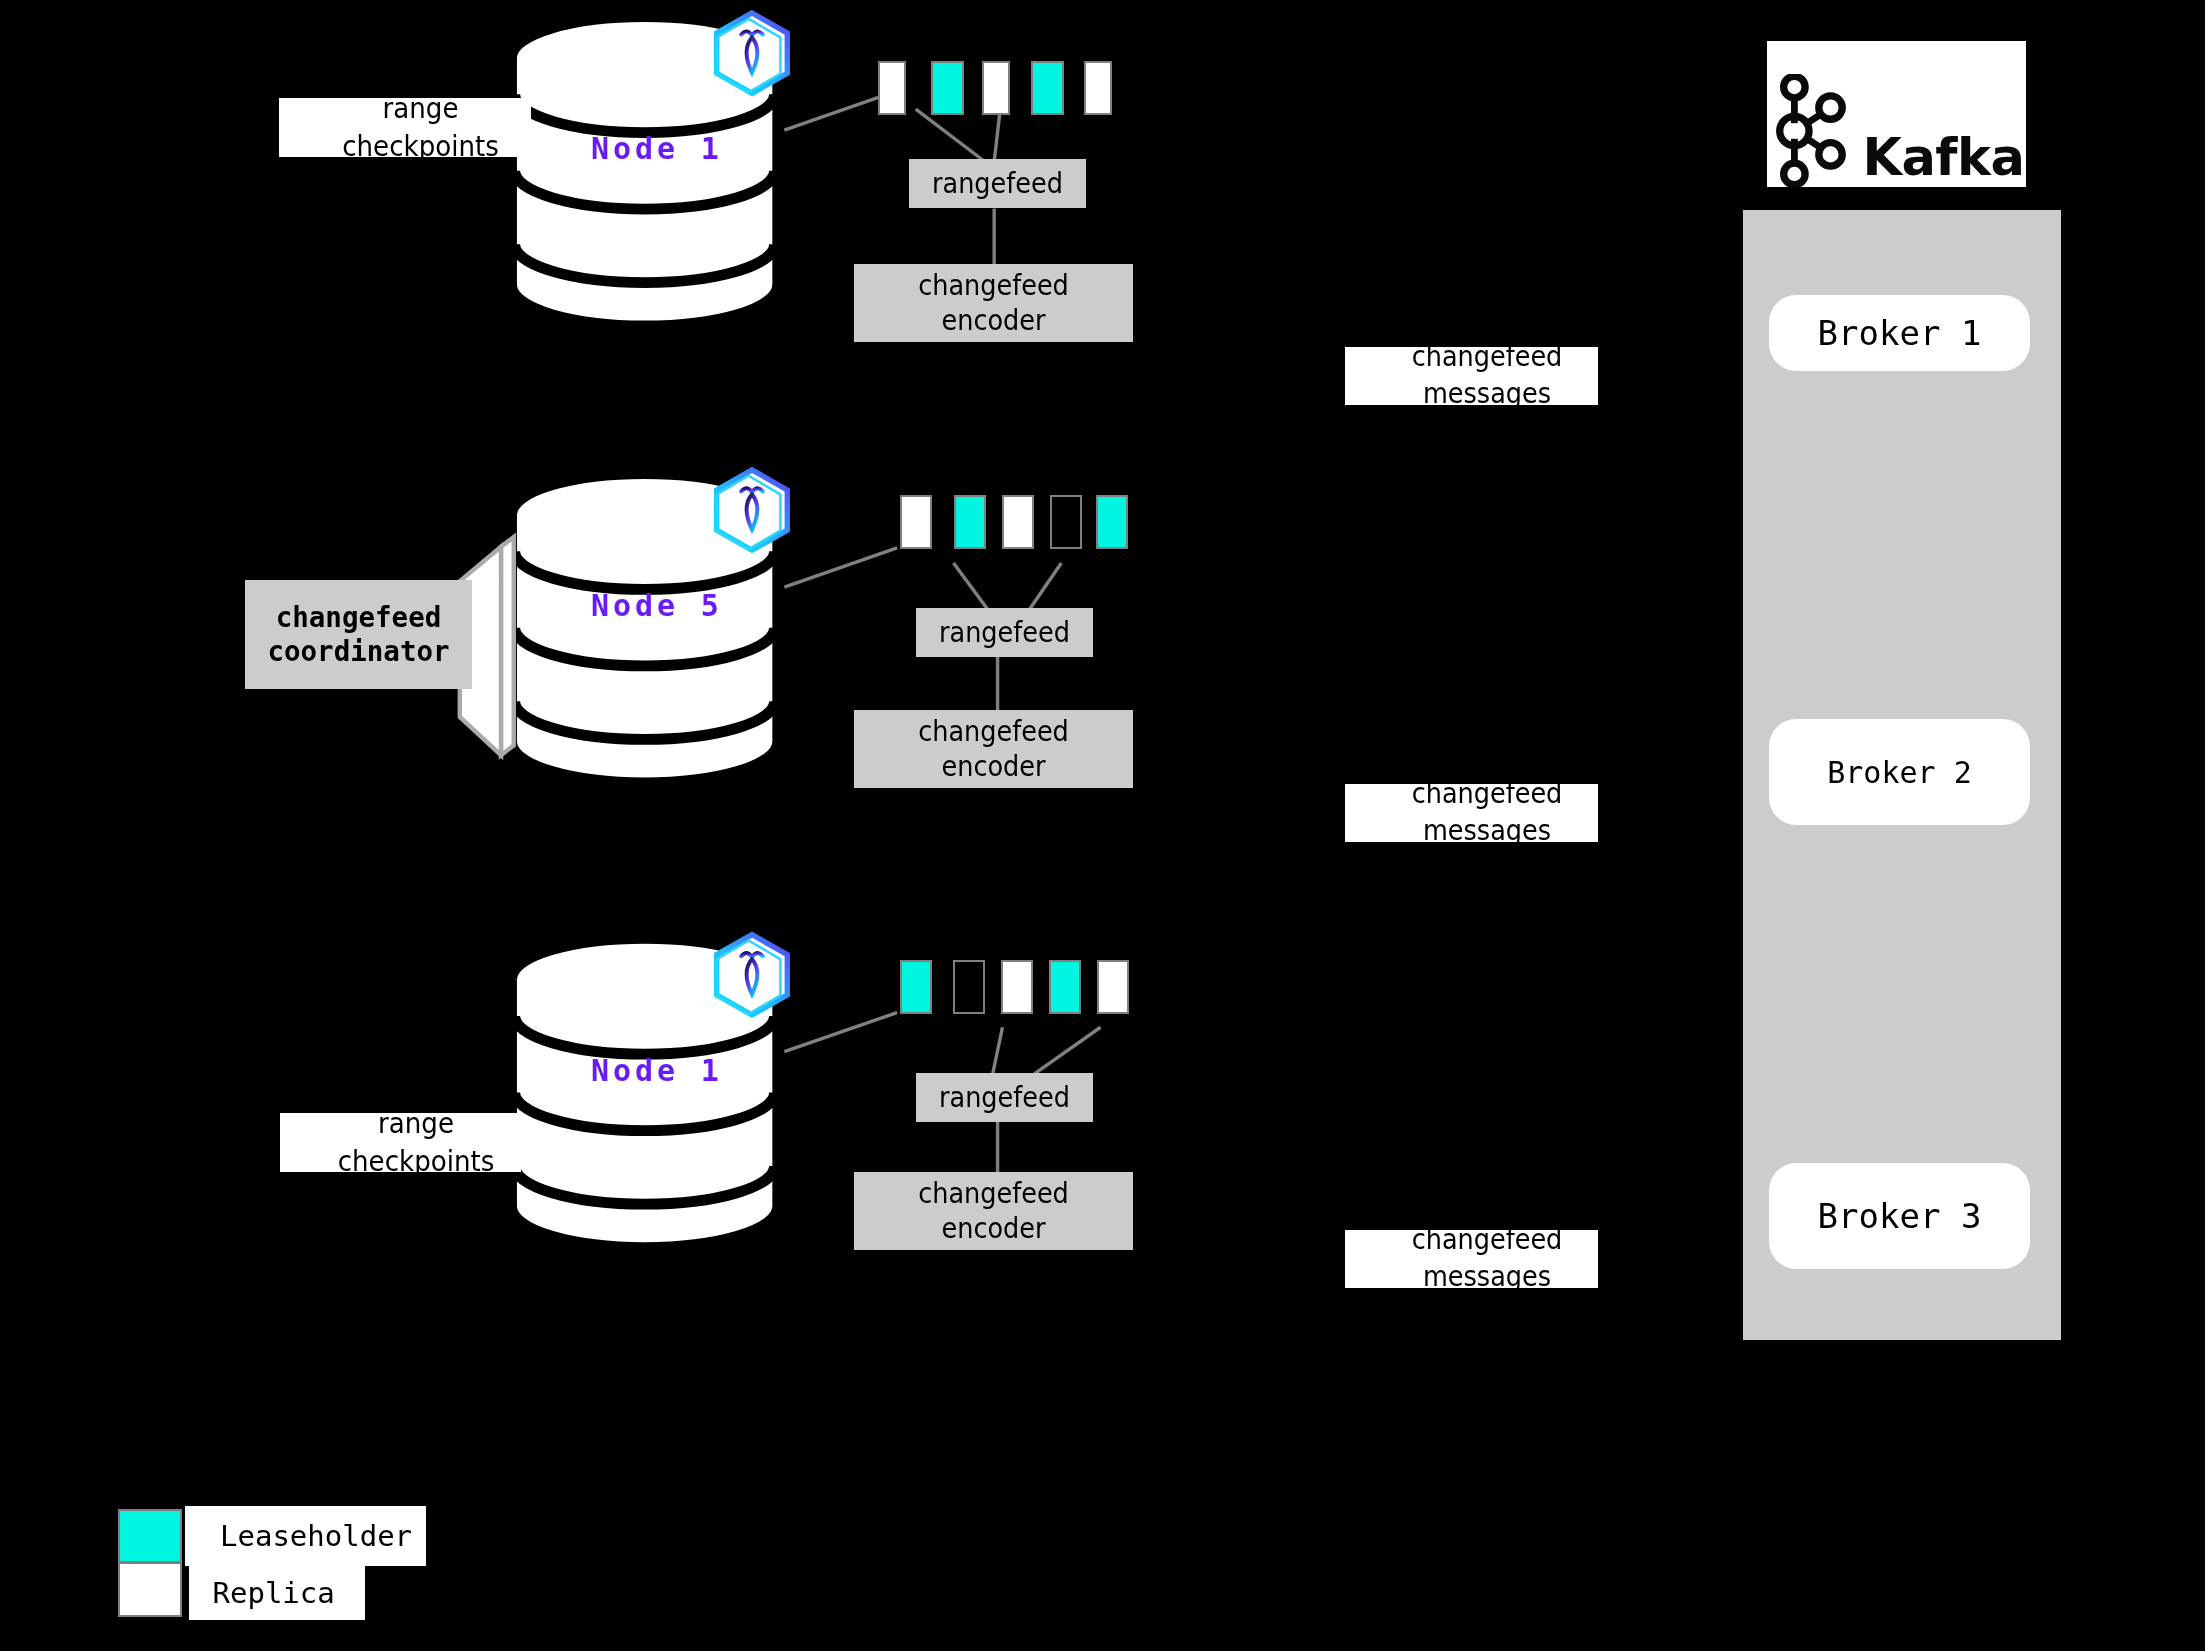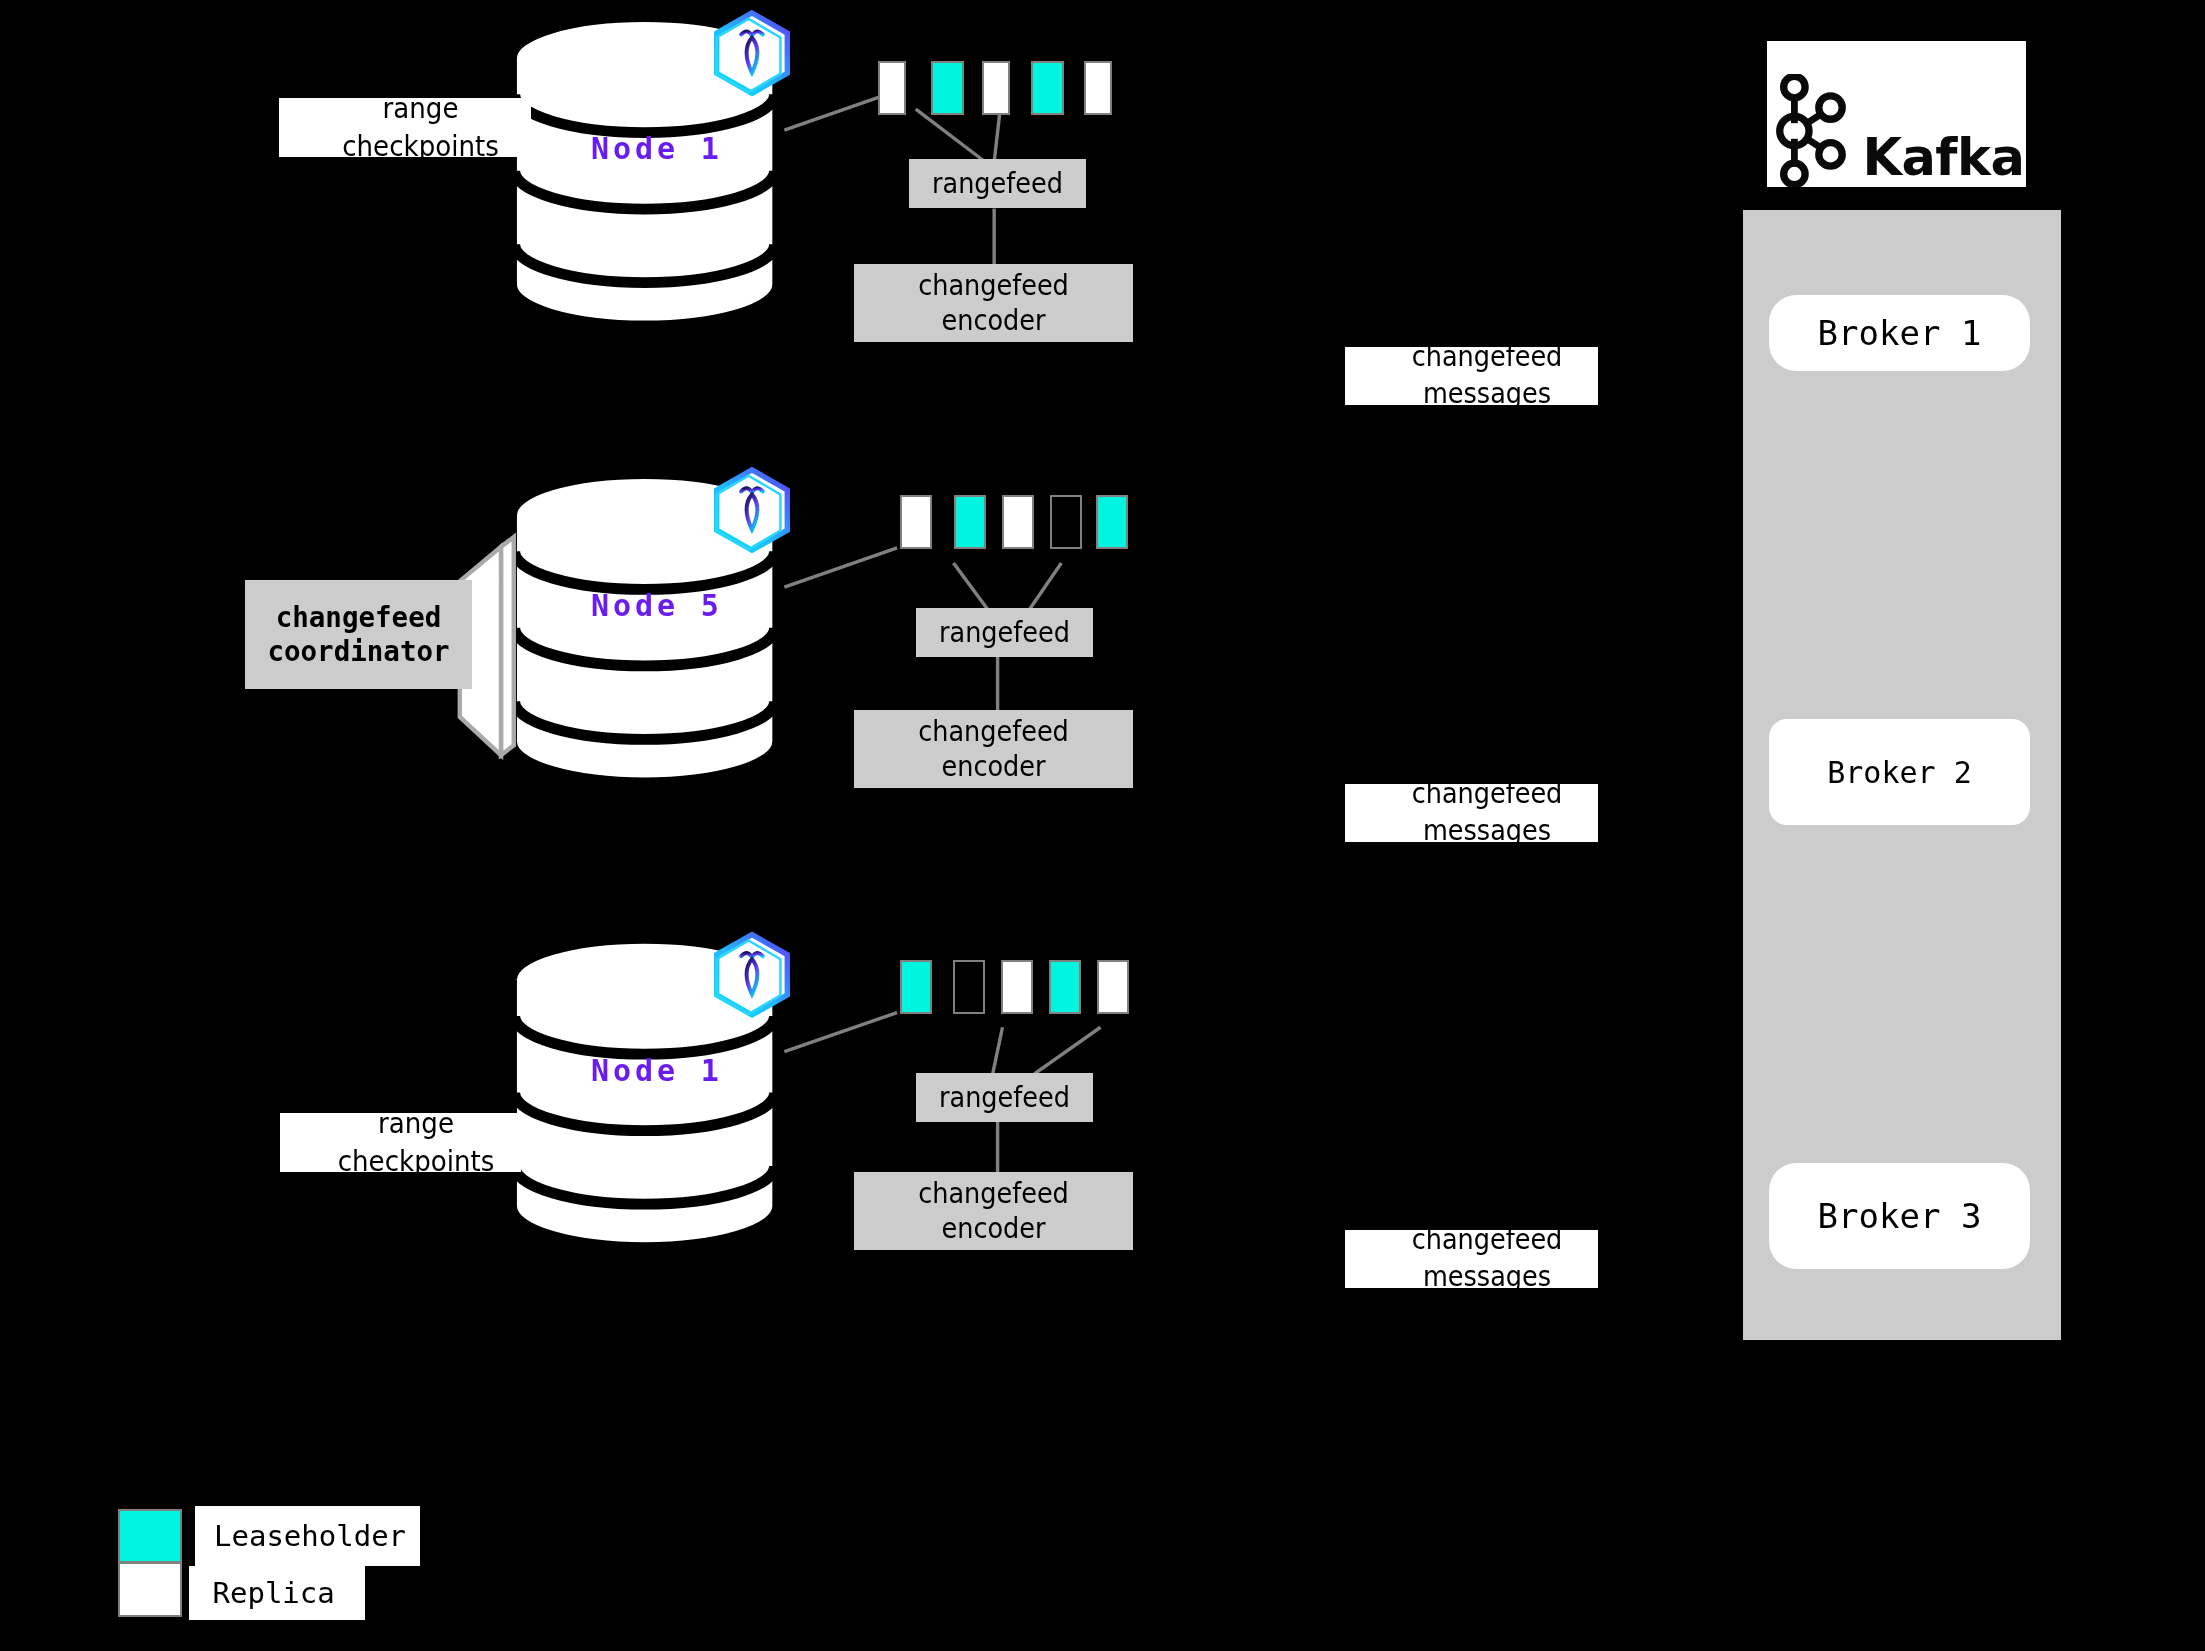--- a/index.html
+++ b/index.html
@@ -264,26 +264,26 @@
         <circle cx="126" cy="68" r="24"></circle>
         <circle cx="126" cy="164" r="24"></circle>
       </g>
     </svg>
     <span class="klogo-text" style="font-size:51px;margin-left:10.8px;">Kafka</span>
   </div>
 
   <div class="kpanel" style="left:1743px;top:210px;width:318px;height:1130px;"></div>
 
   <div class="kbroker" style="left:1769px;top:295px;width:261px;height:76px;font-size:34px;">Broker 1</div>
-  <div class="kbroker" style="left:1769px;top:719px;width:261px;height:106px;font-size:30px;border-radius:18px;">Broker 2</div>
+  <div class="kbroker" style="left:1769px;top:719px;width:261px;height:106px;font-size:30px;">Broker 2</div>
   <div class="kbroker" style="left:1769px;top:1163px;width:261px;height:106px;font-size:34px;">Broker 3</div>
 
 
   <div class="legend" style="left:118px;top:1509px;width:314px;height:108px;">
     <div class="legend-swatch" style="left:0px;top:0px;width:64px;height:54px;background:#00f5e1;"></div>
-    <div class="legend-label" style="left:77px;top:-2.9px;width:206px;height:60px;padding-left:19px;font-size:29px;">Leaseholder</div>
+    <div class="legend-label" style="left:67px;top:-2.9px;width:206px;height:60px;padding-left:35px;font-size:29px;">Leaseholder</div>
 
     <div class="legend-swatch" style="left:0px;top:53px;width:64px;height:55px;background:#ffffff;"></div>
     <div class="legend-label" style="left:71px;top:57px;width:152px;height:54px;padding-left:23.5px;font-size:29px;">Replica</div>
   </div>
 
 </div>
 
 
 </body></html>

